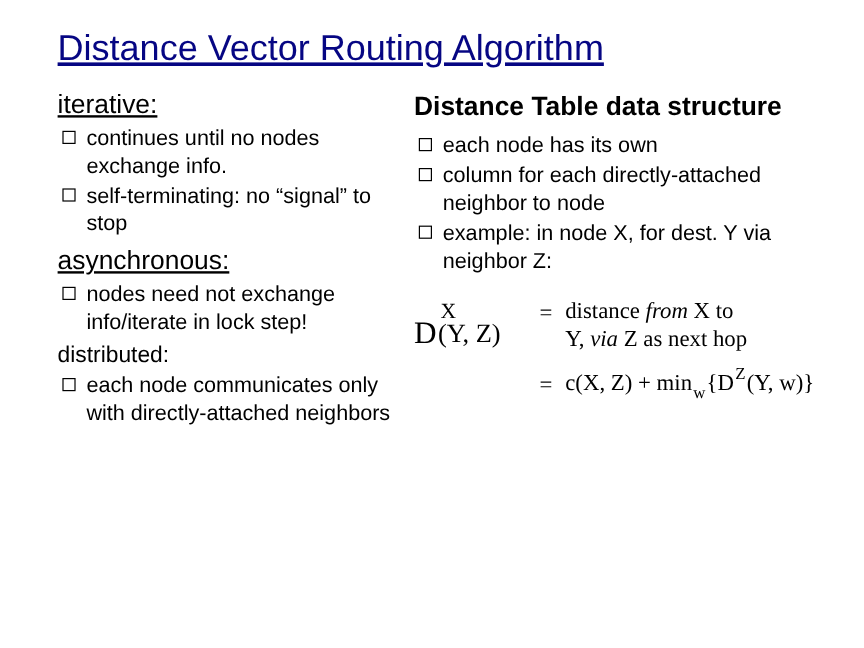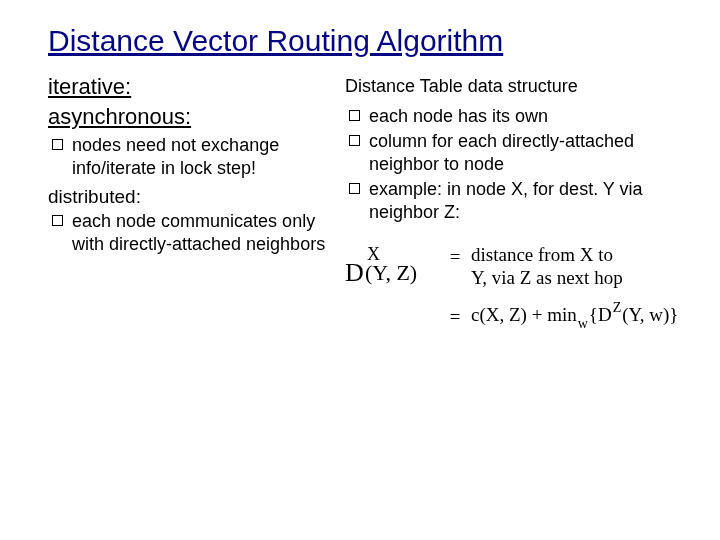--- a/index.html
+++ b/index.html
@@ -36,22 +36,22 @@
   }
   .col-left { flex: 0 0 290px; }
   .col-right { flex: 1; }
   h2.sec {
     font-size: 22px;
     font-weight: normal;
     text-decoration: underline;
     margin: 2px 0 4px 0;
   }
   h2.sec-right {
-    font-size: 18px;
-    font-weight: normal;
+    font-size: 22px;
+    font-weight: bold;
     margin: 4px 0 8px 0;
   }
   ul.bul {
     list-style: none;
     padding: 0 0 0 2px;
     margin: 0 0 6px 0;
   }
   ul.bul li {
     position: relative;
     padding-left: 22px;
@@ -117,32 +117,36 @@
   .footer {
     position: absolute;
     right: 42px;
     bottom: 14px;
     font-size: 15px;
   }
   .footer .pg {
     color: #060683;
     margin-left: 22px;
   }
-  .em { }
+  .em { font-style: italic; }
 </style>
 </head>
 <body>
 
 <div class="slide">
   <h1 class="title">Distance Vector Routing Algorithm</h1>
 
   <div class="columns">
 
     <div class="col col-left">
       <h2 class="sec">iterative:</h2>
+      <ul class="bul">
+        <li>continues until no nodes exchange info.</li>
+        <li>self-terminating: no “signal” to stop</li>
+      </ul>
 
       <h2 class="sec">asynchronous:</h2>
       <ul class="bul">
         <li>nodes need not exchange info/iterate in lock step!</li>
       </ul>
 
       <div class="inline-head">distributed:</div>
       <ul class="bul">
         <li>each node communicates only with directly-attached neighbors</li>
       </ul>

